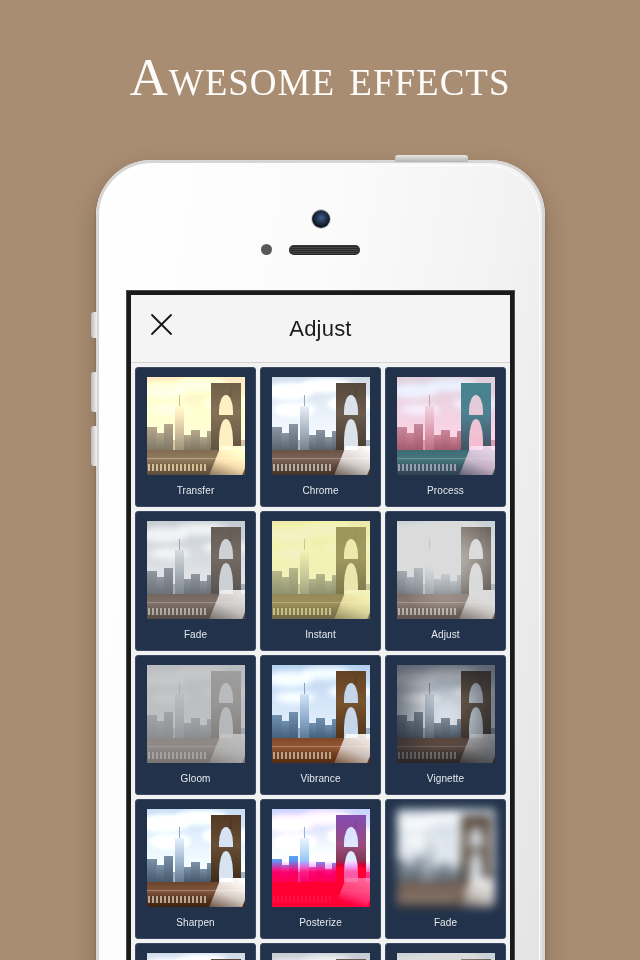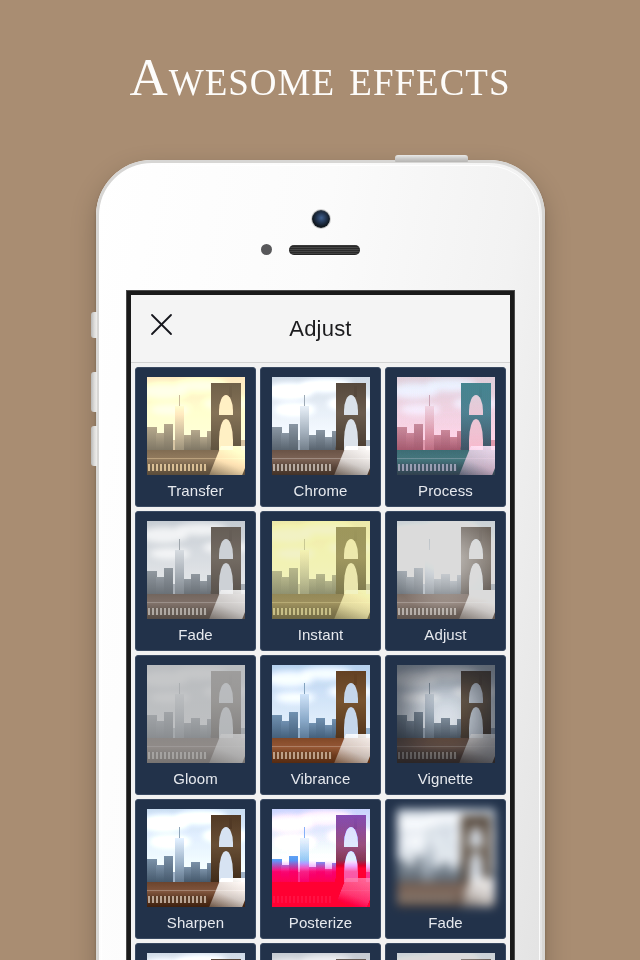--- a/index.html
+++ b/index.html
@@ -177,21 +177,21 @@
   }
   .thumb {
     width: 98px;
     height: 98px;
     position: relative;
     overflow: hidden;
     background: #9aa7b4;
   }
   .effect-label {
     margin-top: 7px;
-    font-size: 15px;
+    font-size: 10px;
     color: #e6e9ee;
     letter-spacing: .1px;
     line-height: 18px;
   }
 
   
   .sky {
     position: absolute; left:0; top:0; width:100%; height:64%;
     background: linear-gradient(180deg,#b9c6d4 0%,#cdd6e0 45%,#dde3e9 100%);
   }

